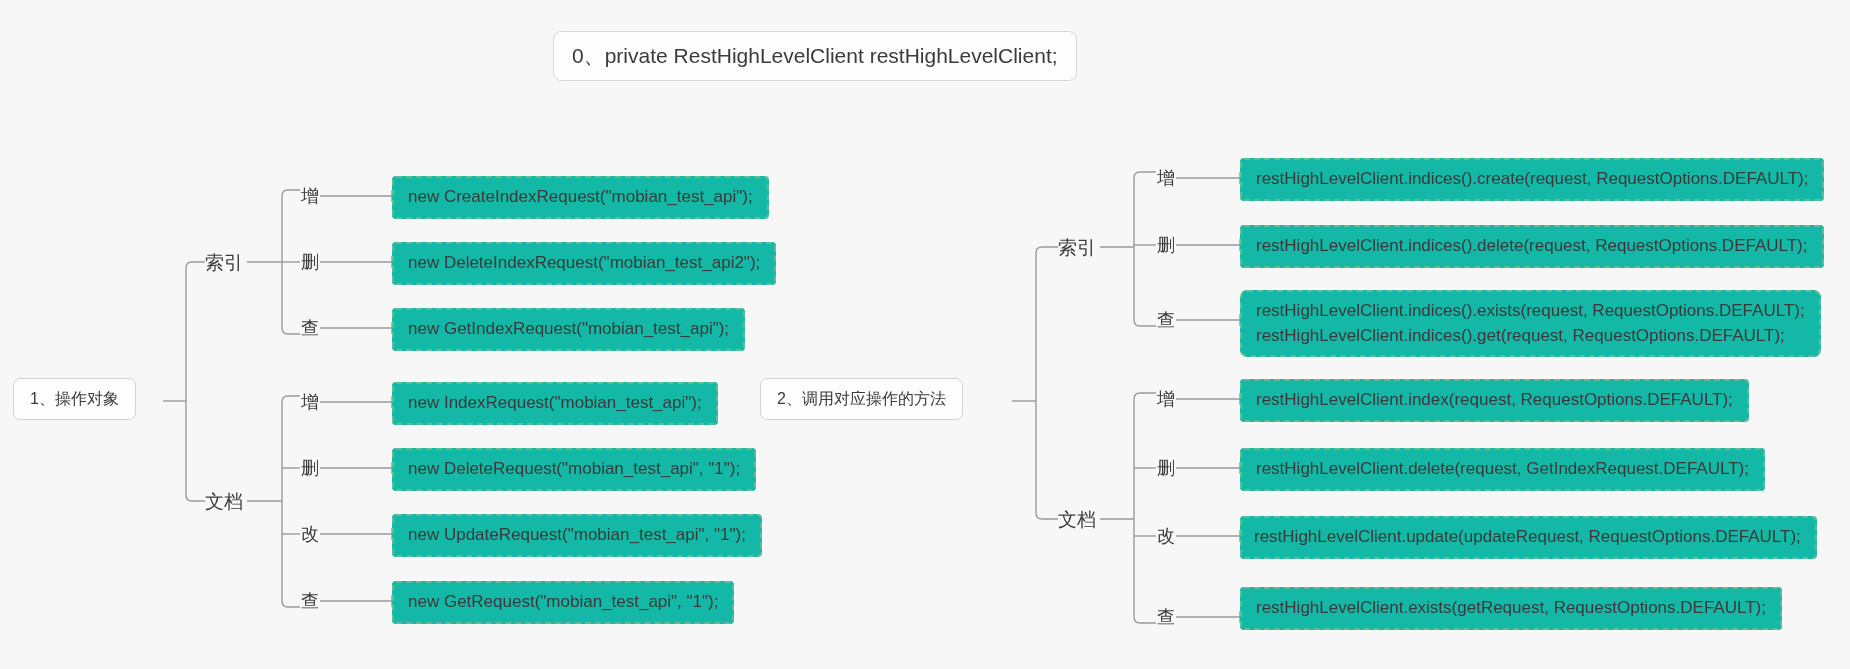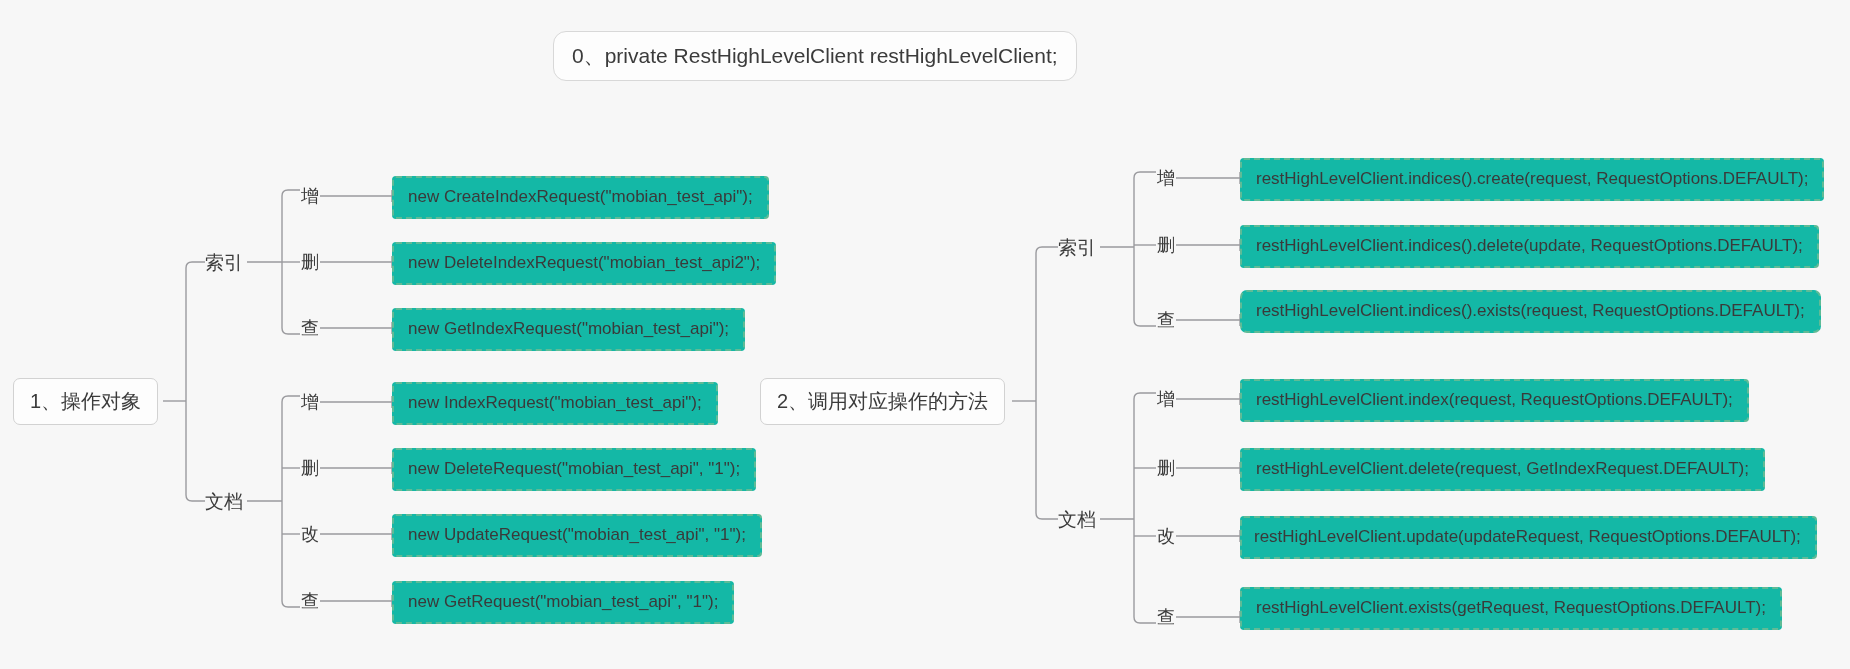--- a/index.html
+++ b/index.html
@@ -35,29 +35,29 @@
     box-sizing: border-box;
     display: flex;
     align-items: center;
   }
   
   .root-box {
     background: #fdfdfd;
     border: 1px solid #d2d2d2;
     border-radius: 7px;
     padding: 9px 16px;
-    font-size: 20px;
+    font-size: 16px;
     line-height: 1.35;
     color: #3b3b3b;
     white-space: nowrap;
   }
   .title-box {
     background: #fdfdfd;
     border: 1px solid #d8d8d8;
-    border-radius: 13px;
+    border-radius: 8px;
     padding: 10px 18px;
     font-size: 21px;
     line-height: 1.35;
     color: #3b3b3b;
     white-space: nowrap;
   }
   
   .code-box {
     background: #14b8a6;
     border: 2px dashed #60bb96;
@@ -213,24 +213,25 @@
   <div class="node cat-label" style="left:1058px; top:510px;">文档</div>
 
   <div class="node branch-label" style="left:1157px; top:169px;">增</div>
   <div class="node branch-label" style="left:1157px; top:236px;">删</div>
   <div class="node branch-label" style="left:1157px; top:311px;">查</div>
 
   <div class="node code-box" style="left:1240px; top:158px;">
     <span class="line">restHighLevelClient.indices().create(request, RequestOptions.DEFAULT);</span>
   </div>
   <div class="node code-box" style="left:1240px; top:225px;">
-    <span class="line">restHighLevelClient.indices().delete(update, RequestOptions.DEFAULT);</span>
+    <span class="line">restHighLevelClient.indices().delete(request, RequestOptions.DEFAULT);</span>
   </div>
   <div class="node code-box" style="left:1240px; top:290px; display:block;border-radius:7px;">
     <span class="line">restHighLevelClient.indices().exists(request, RequestOptions.DEFAULT);</span>
+    <span class="line">restHighLevelClient.indices().get(request, RequestOptions.DEFAULT);</span>
   </div>
 
   <div class="node branch-label" style="left:1157px; top:390px;">增</div>
   <div class="node branch-label" style="left:1157px; top:459px;">删</div>
   <div class="node branch-label" style="left:1157px; top:527px;">改</div>
   <div class="node branch-label" style="left:1157px; top:608px;">查</div>
 
   <div class="node code-box" style="left:1240px; top:379px;justify-content:center;">
     <span class="line">restHighLevelClient.index(request, RequestOptions.DEFAULT);</span>
   </div>

